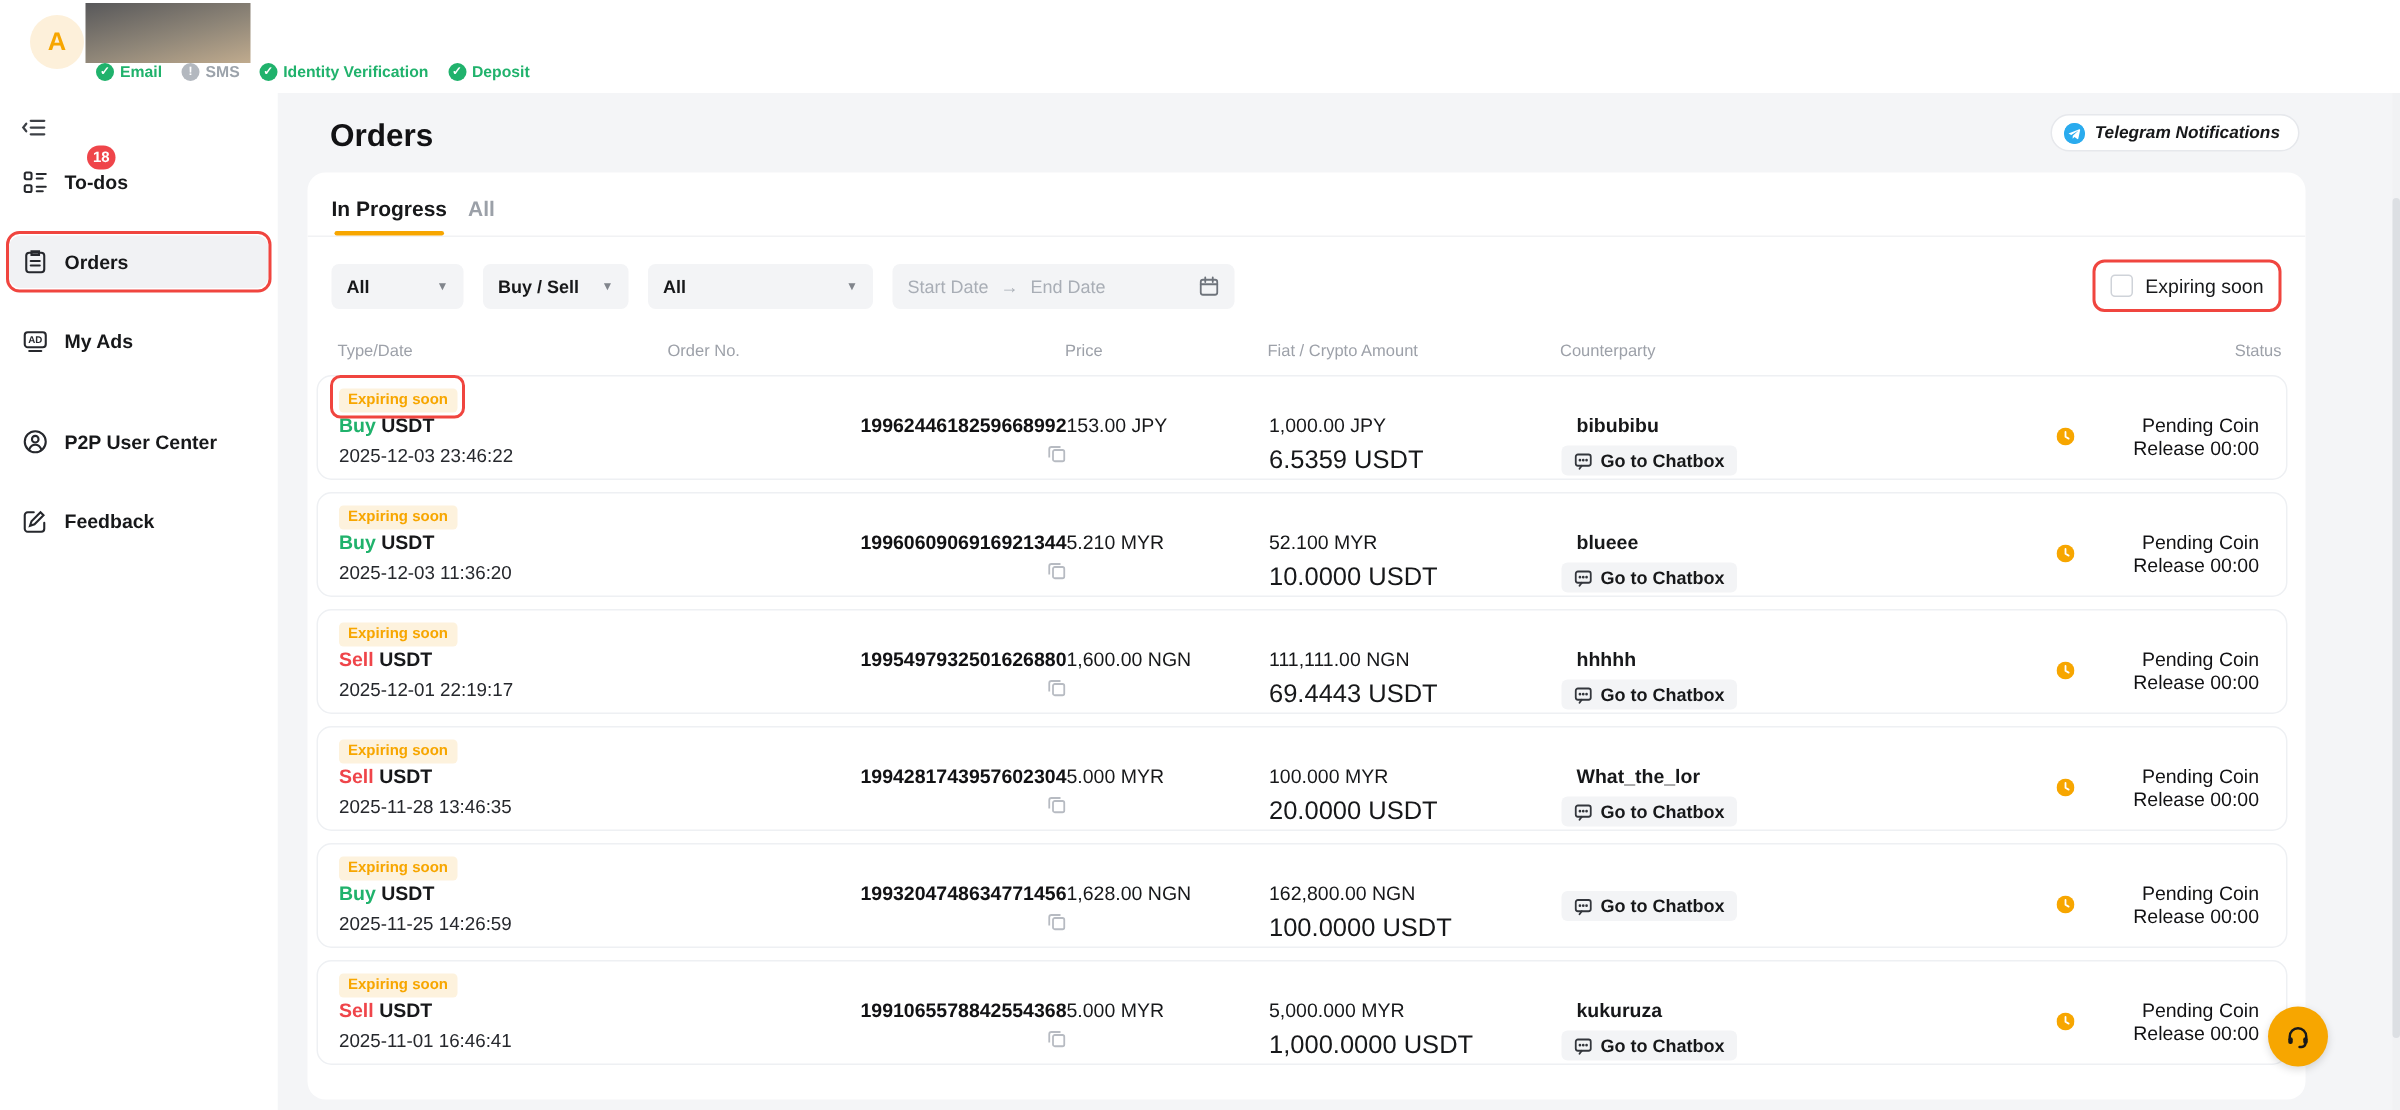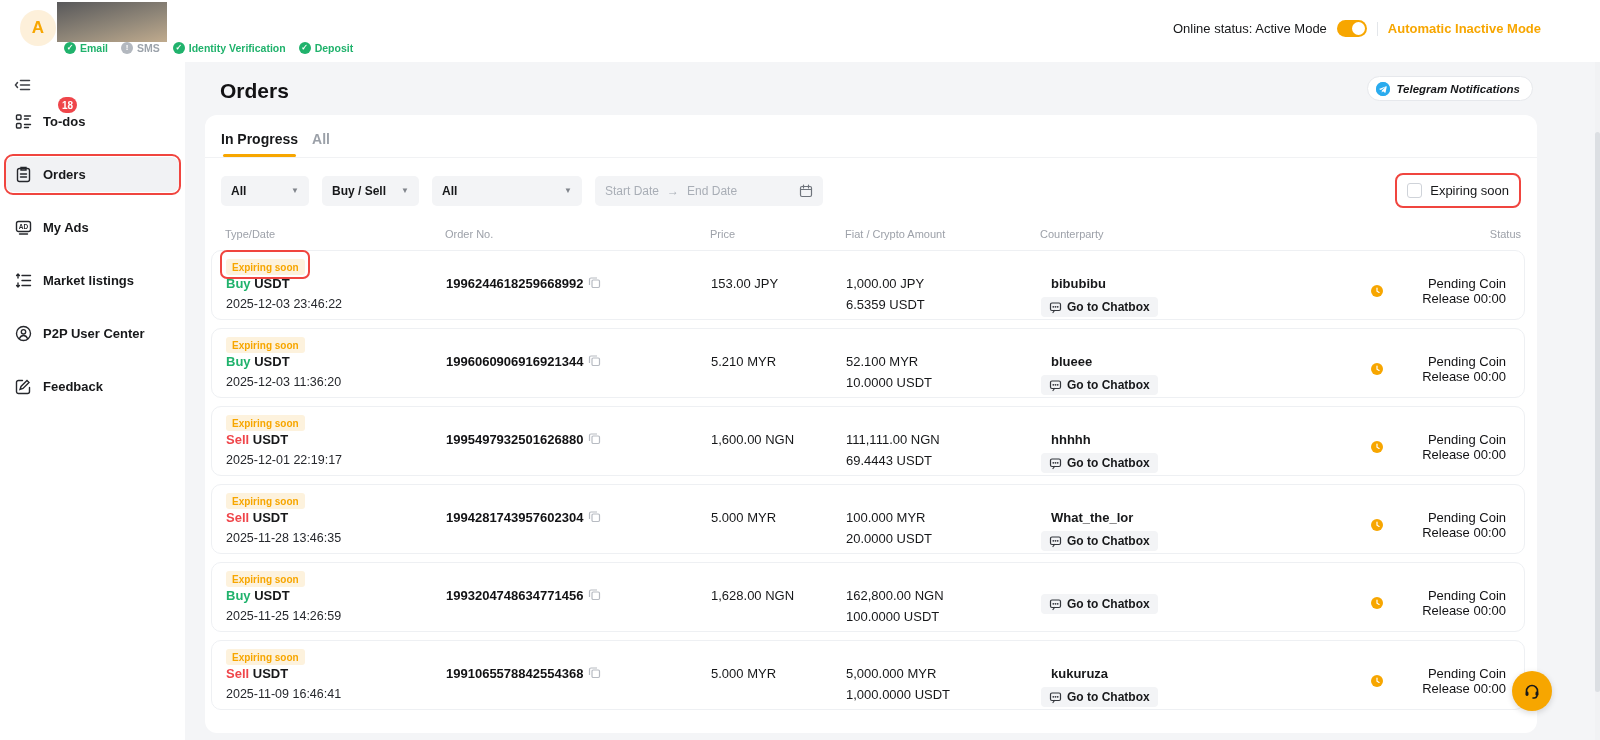--- a/index.html
+++ b/index.html
@@ -78,24 +78,24 @@
 
   .orders-list { padding:0 6px 0 0; }
   .order-row { position:relative; height:70px; border:1px solid #eef0f3; border-radius:10px; margin:0 6px 8px 6px; background:#fff; }
   .expiring-tag-wrap { position:absolute; top:5px; left:14px; }
   .expiring-tag { font-size:10px; font-weight:700; color:#f7a600; background:#fdf2dd; padding:2.5px 6px; border-radius:3px; white-space:nowrap; }
   .expiring-tag-wrap.annotated::after { content:""; position:absolute; inset:-6px -5px -5px -6px; border:2.5px solid #f0453f; border-radius:7px; }
   .row-grid { display:grid; grid-template-columns:220px 265px 135px 195px 330px 1fr; padding:25px 10px 0 14px; align-items:start; }
   .side-line { font-size:13px; font-weight:700; }
   .side-line .buy { color:#20b26c; } .side-line .sell { color:#ef454a; }
   .o-date { font-size:12.5px; color:#26282d; margin-top:6px; }
-  .order-no { font-size:13px; font-weight:700; color:#121214; display:flex; align-items:flex-start; gap:5px; }
+  .order-no { font-size:13px; font-weight:700; color:#121214; display:flex; align-items:flex-end; gap:5px;flex-direction:column; }
   .copy-icon { width:13px; height:13px; color:#b7bbc2; cursor:pointer; }
   .o-price, .o-fiat { font-size:13px; color:#17181a; }
-  .o-crypto { font-size:13px; color:#17181a; margin-top:6px; }
+  .o-crypto { font-size:17px; color:#17181a; margin-top:6px; }
   .o-party { font-size:13px; font-weight:700; color:#17181a;padding-left:10px; }
   .chat-btn { margin-top:6px; display:inline-flex; align-items:center; gap:5px; background:#f3f4f6; border-radius:4px;
     padding:3px 8px; font-size:12px; font-weight:700; color:#17181a; cursor:pointer; }
   .chat-icon { width:13px; height:13px; color:#33363c; }
   .o-status { text-align:right; font-size:13px; color:#121214; display:flex; justify-content:flex-end; align-items:center; gap:6px; padding-right:8px; }
   .clock-icon { width:12px; height:12px; flex:0 0 12px; }
 
   .support-fab { position:absolute; left:1512px; top:671px; width:40px; height:40px; border-radius:50%;
     background:#f7a600; display:flex; align-items:center; justify-content:center; cursor:pointer; z-index:9;
     box-shadow:0 2px 6px rgba(0,0,0,.15); }
@@ -120,28 +120,20 @@
       <span>SMS</span>
     </span>
     <span class="verify-badge ok">
       <span class="v-icon">✓</span>
       <span>Identity Verification</span>
     </span>
     <span class="verify-badge ok">
       <span class="v-icon">✓</span>
       <span>Deposit</span>
     </span>
-  </div>
-  <div class="online-block">
-    <span class="online-label">Online status: Active Mode</span>
-    <span class="toggle">
-        <span class="knob"></span>
-      </span>
-    <span class="divider"></span>
-    <span class="auto-inactive">Automatic Inactive Mode</span>
   </div>
 </div>
 
 <div class="sidebar">
   <div class="collapse-btn">
     <svg viewBox="0 0 18 18" fill="none" stroke="currentColor" stroke-width="1.5" stroke-linecap="round">
       <path d="M6.5 4.5h9"></path>
         <path d="M6.5 9h9"></path>
         <path d="M6.5 13.5h9"></path>
         <path d="M3.5 6.5L1.5 9l2 2.5"></path>
@@ -174,30 +166,20 @@
     <span class="s-icon">
       <svg viewBox="0 0 17 17" fill="none" stroke="currentColor" stroke-width="1.4" stroke-linecap="round">
         <rect x="1.5" y="2.5" width="14" height="10" rx="2"></rect>
         <text x="8.5" y="9.7" font-size="6.5" font-weight="bold" fill="currentColor" stroke="none" text-anchor="middle">AD</text>
         <path d="M4.5 15h8"></path>
       </svg>
     </span>
     <span>My Ads</span>
   </div>
   <div class="side-gap"></div>
-  <div class="side-item">
-    <span class="s-icon">
-      <svg viewBox="0 0 17 17" fill="none" stroke="currentColor" stroke-width="1.4" stroke-linecap="round">
-        <path d="M7 3.5h8.5M7 8.5h8.5M7 13.5h8.5"></path>
-          <path d="M3 2v4M1.6 3.4L3 2l1.4 1.4"></path>
-          <path d="M3 15v-4M1.6 13.6L3 15l1.4-1.4"></path>
-      </svg>
-    </span>
-    <span>Market listings</span>
-  </div>
   <div class="side-gap"></div>
   <div class="side-item">
     <span class="s-icon">
       <svg viewBox="0 0 17 17" fill="none" stroke="currentColor" stroke-width="1.4" stroke-linecap="round">
         <circle cx="8.5" cy="8.5" r="7"></circle>
           <circle cx="8.5" cy="6.8" r="2.2"></circle>
           <path d="M4.5 13.5c.8-2 2.2-3 4-3s3.2 1 4 3"></path>
       </svg>
     </span>
     <span>P2P User Center</span>
@@ -541,21 +523,21 @@
   <div class="order-row">
     <span class="expiring-tag-wrap">
       <span class="expiring-tag">Expiring soon</span>
     </span>
     <div class="row-grid">
       <div>
         <div class="side-line">
           <span class="sell">Sell</span>
           <span>USDT</span>
         </div>
-        <div class="o-date">2025-11-09 16:46:41</div>
+        <div class="o-date">2025-11-01 16:46:41</div>
       </div>
       <div>
         <div class="order-no">
           <span>1991065578842554368</span>
           <span class="copy-icon">
             <svg viewBox="0 0 13 13" fill="none" stroke="currentColor" stroke-width="1.2">
               <rect x="4" y="4" width="7.5" height="7.5" rx="1.2"></rect>
                     <path d="M9 2H3a1.5 1.5 0 0 0-1.5 1.5V9"></path>
             </svg>
           </span>

